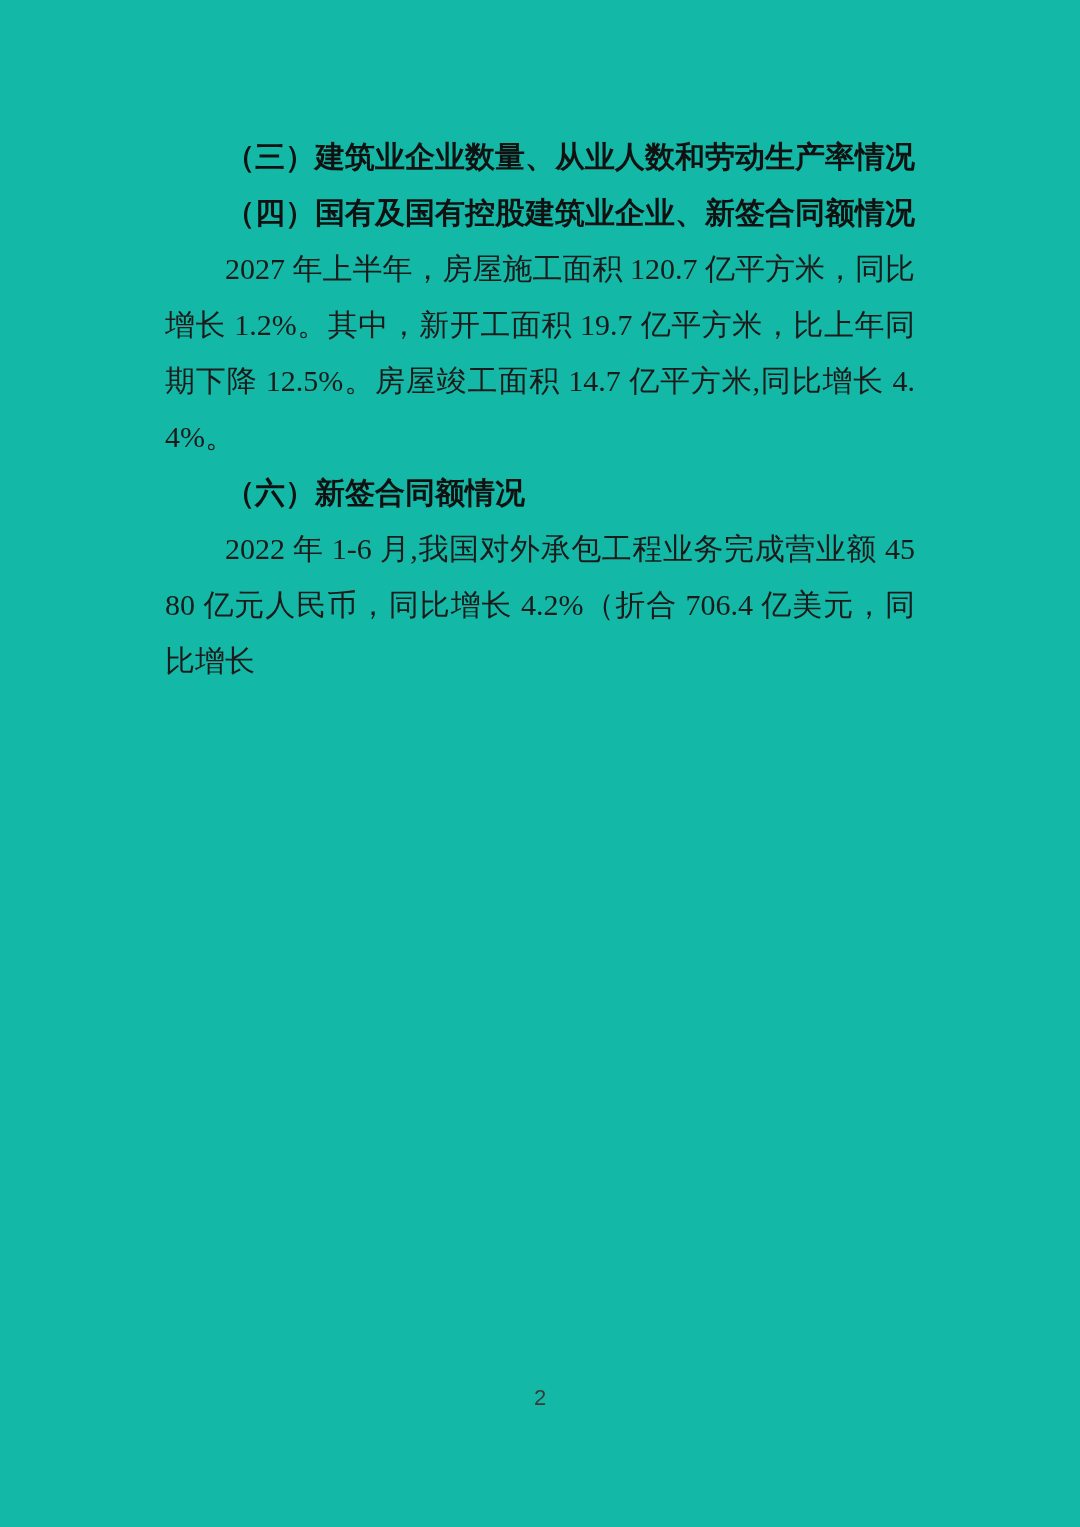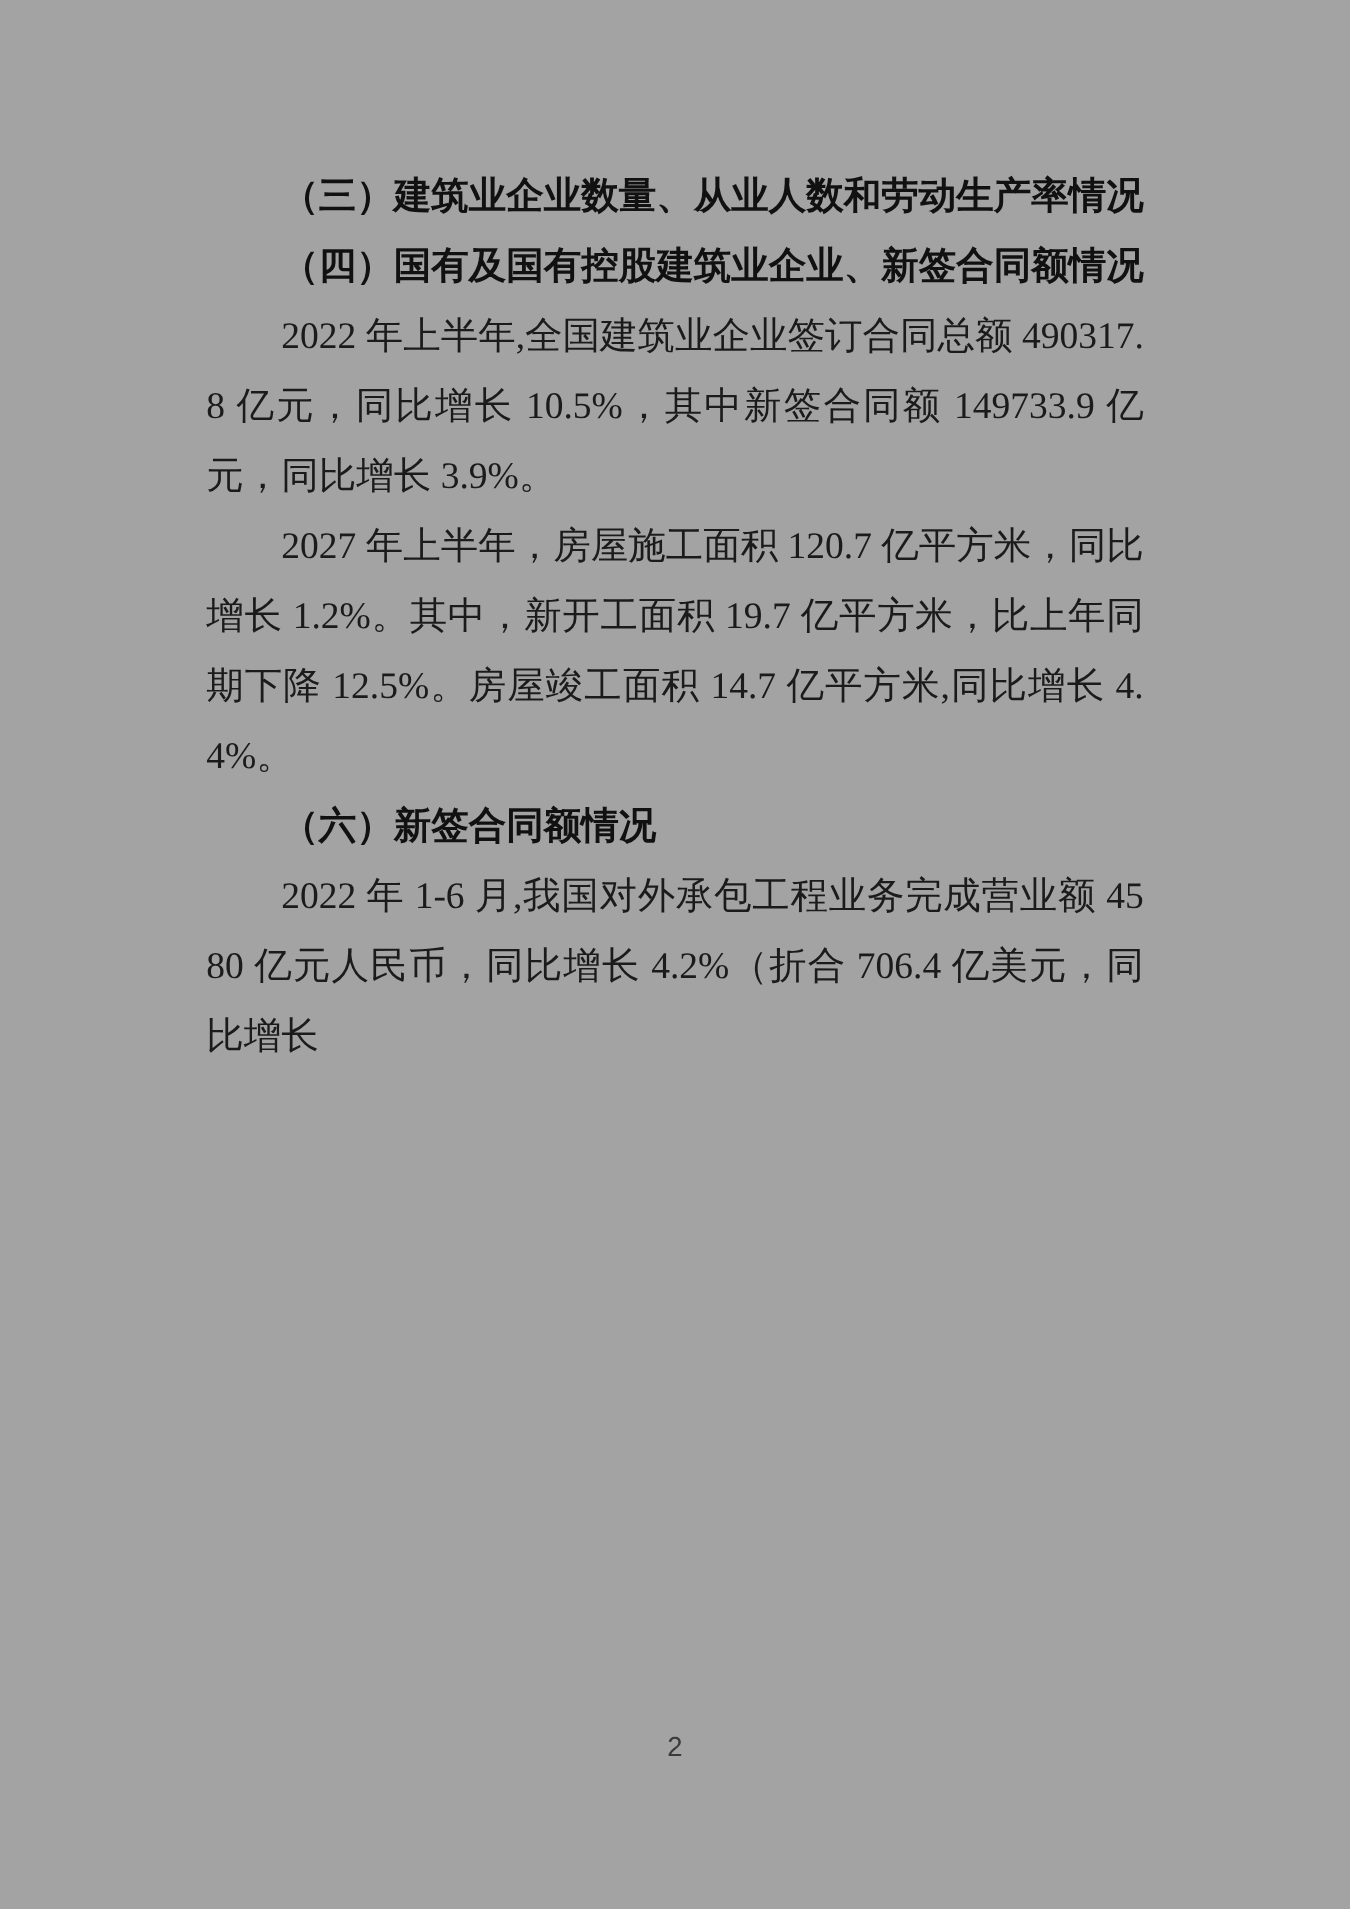--- a/index.html
+++ b/index.html
@@ -8,21 +8,21 @@
     height: 1527px;
     background: #ffffff;
     position: relative;
     overflow: hidden;
     font-family: "Liberation Serif", "DejaVu Serif", serif;
     color: #1b1b1b;
   }
   .page {
     position: absolute;
     inset: 0;
-    background: #a3a3a3;
+    background: #14b8a6;
   }
   .page-content {
     position: absolute;
     left: 165px;
     top: 129px;
     width: 750px;
   }
   .heading, .para {
     margin: 0;
     font-size: 30px;
@@ -50,20 +50,19 @@
     color: #3a3a3a;
   }
 </style>
 </head>
 <body>
 
 <div class="page">
   <main class="page-content">
       <div class="heading">（三）建筑业企业数量、从业人数和劳动生产率情况</div>
       <div class="heading">（四）国有及国有控股建筑业企业、新签合同额情况</div>
-      <div class="para">2022 年上半年,全国建筑业企业签订合同总额 490317.8 亿元，同比增长 10.5%，其中新签合同额 149733.9 亿元，同比增长 3.9%。</div>
       <div class="para">2027 年上半年，房屋施工面积 120.7 亿平方米，同比增长 1.2%。其中，新开工面积 19.7 亿平方米，比上年同期下降 12.5%。房屋竣工面积 14.7 亿平方米,同比增长 4.4%。</div>
       <div class="heading">（六）新签合同额情况</div>
       <div class="para">2022 年 1-6 月,我国对外承包工程业务完成营业额 4580 亿元人民币，同比增长 4.2%（折合 706.4 亿美元，同比增长</div>
     </main>
 
   <div class="page-number">2</div>
 </div>
 
 </body></html>

